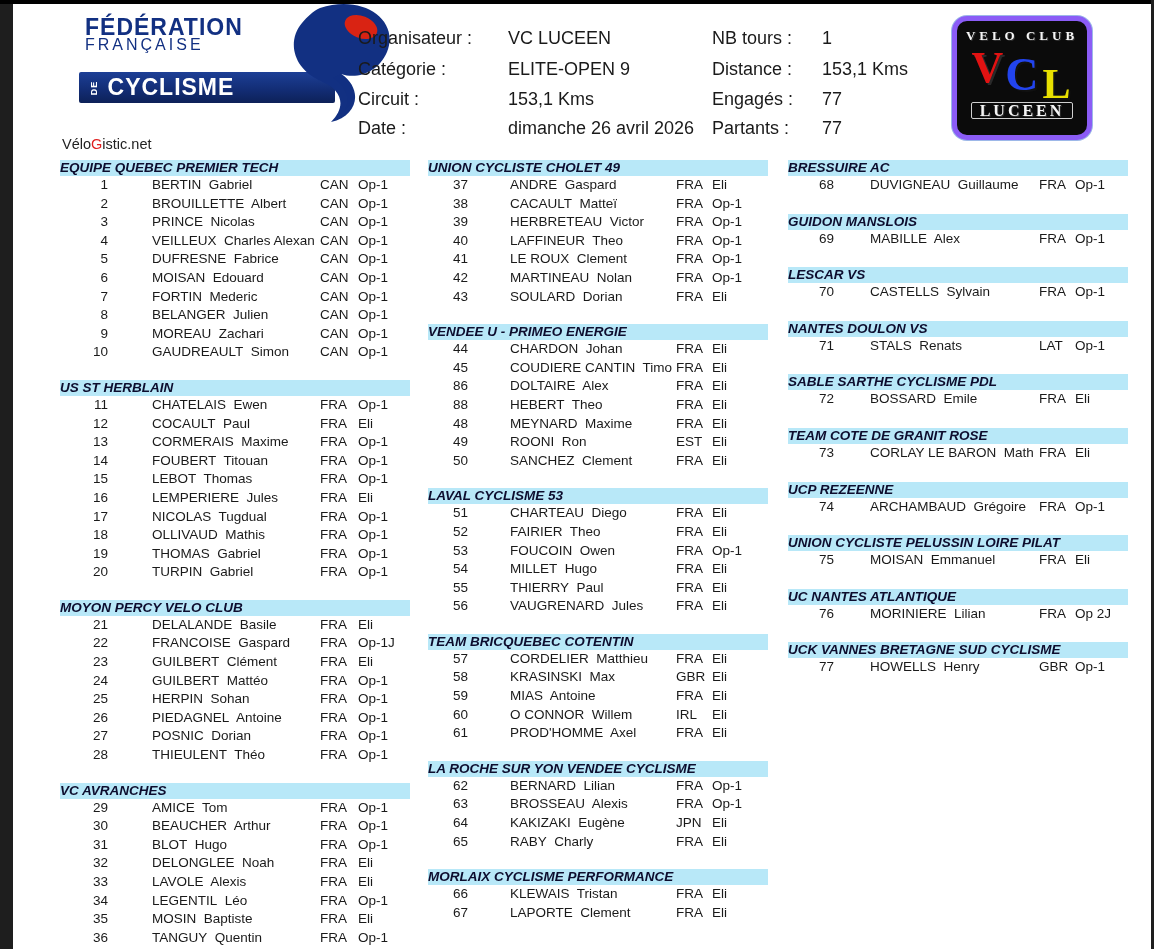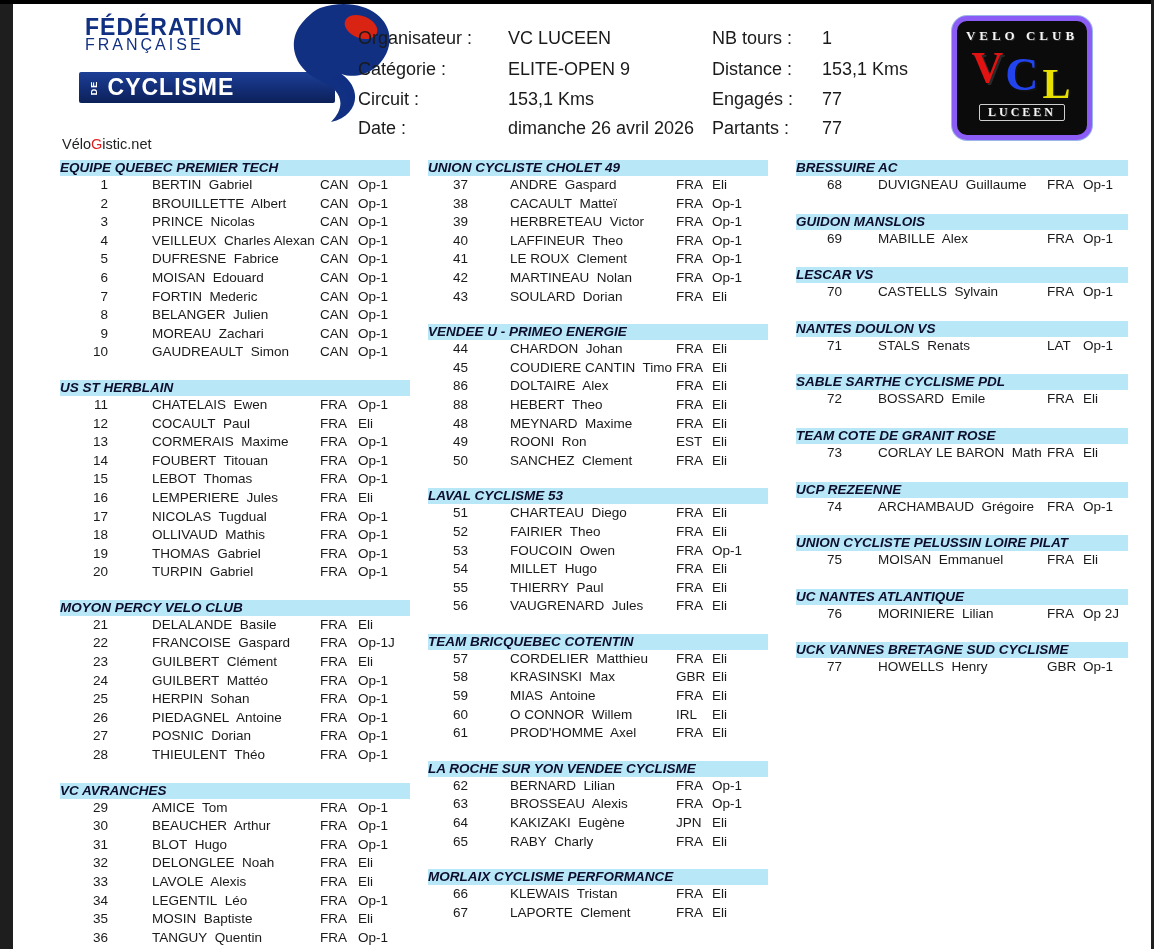--- a/index.html
+++ b/index.html
@@ -36,30 +36,30 @@
   #vcl-logo { position:absolute; left:952px; top:16px; width:130px; height:114px;
     background:#0b0b0b; border:5px solid #8b5cf6; border-radius:15px;
     box-shadow:0 0 0 1px #9db8e8; text-align:center; }
   .vcl-top { margin-top:7px; color:#f5f5f5; font-family:"Liberation Serif", serif; font-weight:bold;
     font-size:13px; letter-spacing:4px; text-shadow:1px 1px 0 #333; }
   .vcl-letters { height:58px; line-height:58px; font-family:"Liberation Serif", serif; font-weight:bold; }
   .vcl-v { color:#e11212; font-size:44px; position:relative; top:-6px; text-shadow:2px 2px 0 #2a2a2a; }
   .vcl-c { color:#2244ee; font-size:46px; position:relative; top:2px; left:-2px; text-shadow:2px 2px 0 #111; }
   .vcl-l { color:#e8e000; font-size:42px; position:relative; top:10px; left:-2px; text-shadow:2px 2px 0 #111; }
   .vcl-bottom { display:inline-block; margin-top:0px; color:#f5f5f5; font-family:"Liberation Serif", serif;
-    font-weight:bold; font-size:12px; letter-spacing:3px; border:1px solid #cfcfcf; border-radius:2px;
+    font-weight:bold; font-size:16px; letter-spacing:3px; border:1px solid #cfcfcf; border-radius:2px;
     padding:0 8px; line-height:15px; text-shadow:1px 1px 0 #333; }
 
   
   .col { position:absolute; top:160px; }
   #col1 { left:60px;  width:350px; --bib-w:48px; --name-x:92px; --nat-x:260px; --cat-x:298px; }
   #col2 { left:428px; width:340px; --bib-w:40px; --name-x:82px; --nat-x:248px; --cat-x:284px; }
   #col3 { left:788px; width:340px; --bib-w:46px; --name-x:82px; --nat-x:251px; --cat-x:287px; }
   .team { margin-bottom:18px; }
-  #col3 .team { margin-bottom:19px;margin-left:8px; }
+  #col3 .team { margin-bottom:19px; }
   .team-header { height:16px; line-height:16px; background:var(--band); color:#0d0d2e;
     font-size:13.5px; font-weight:bold; font-style:italic; padding-left:0; box-sizing:border-box;
     white-space:nowrap; overflow:hidden; }
   .rider-row { position:relative; height:18.6px; line-height:18.6px; font-size:13.5px; }
   .rider-row .bib  { position:absolute; left:0; top:0; width:var(--bib-w); text-align:right; }
   .rider-row .name { position:absolute; left:var(--name-x); top:0; width:calc(var(--nat-x) - var(--name-x) - 1px);
     white-space:nowrap; overflow:hidden; }
   .rider-row .nat  { position:absolute; left:var(--nat-x); top:0; }
   .rider-row .cat  { position:absolute; left:var(--cat-x); top:0; }
 </style>

